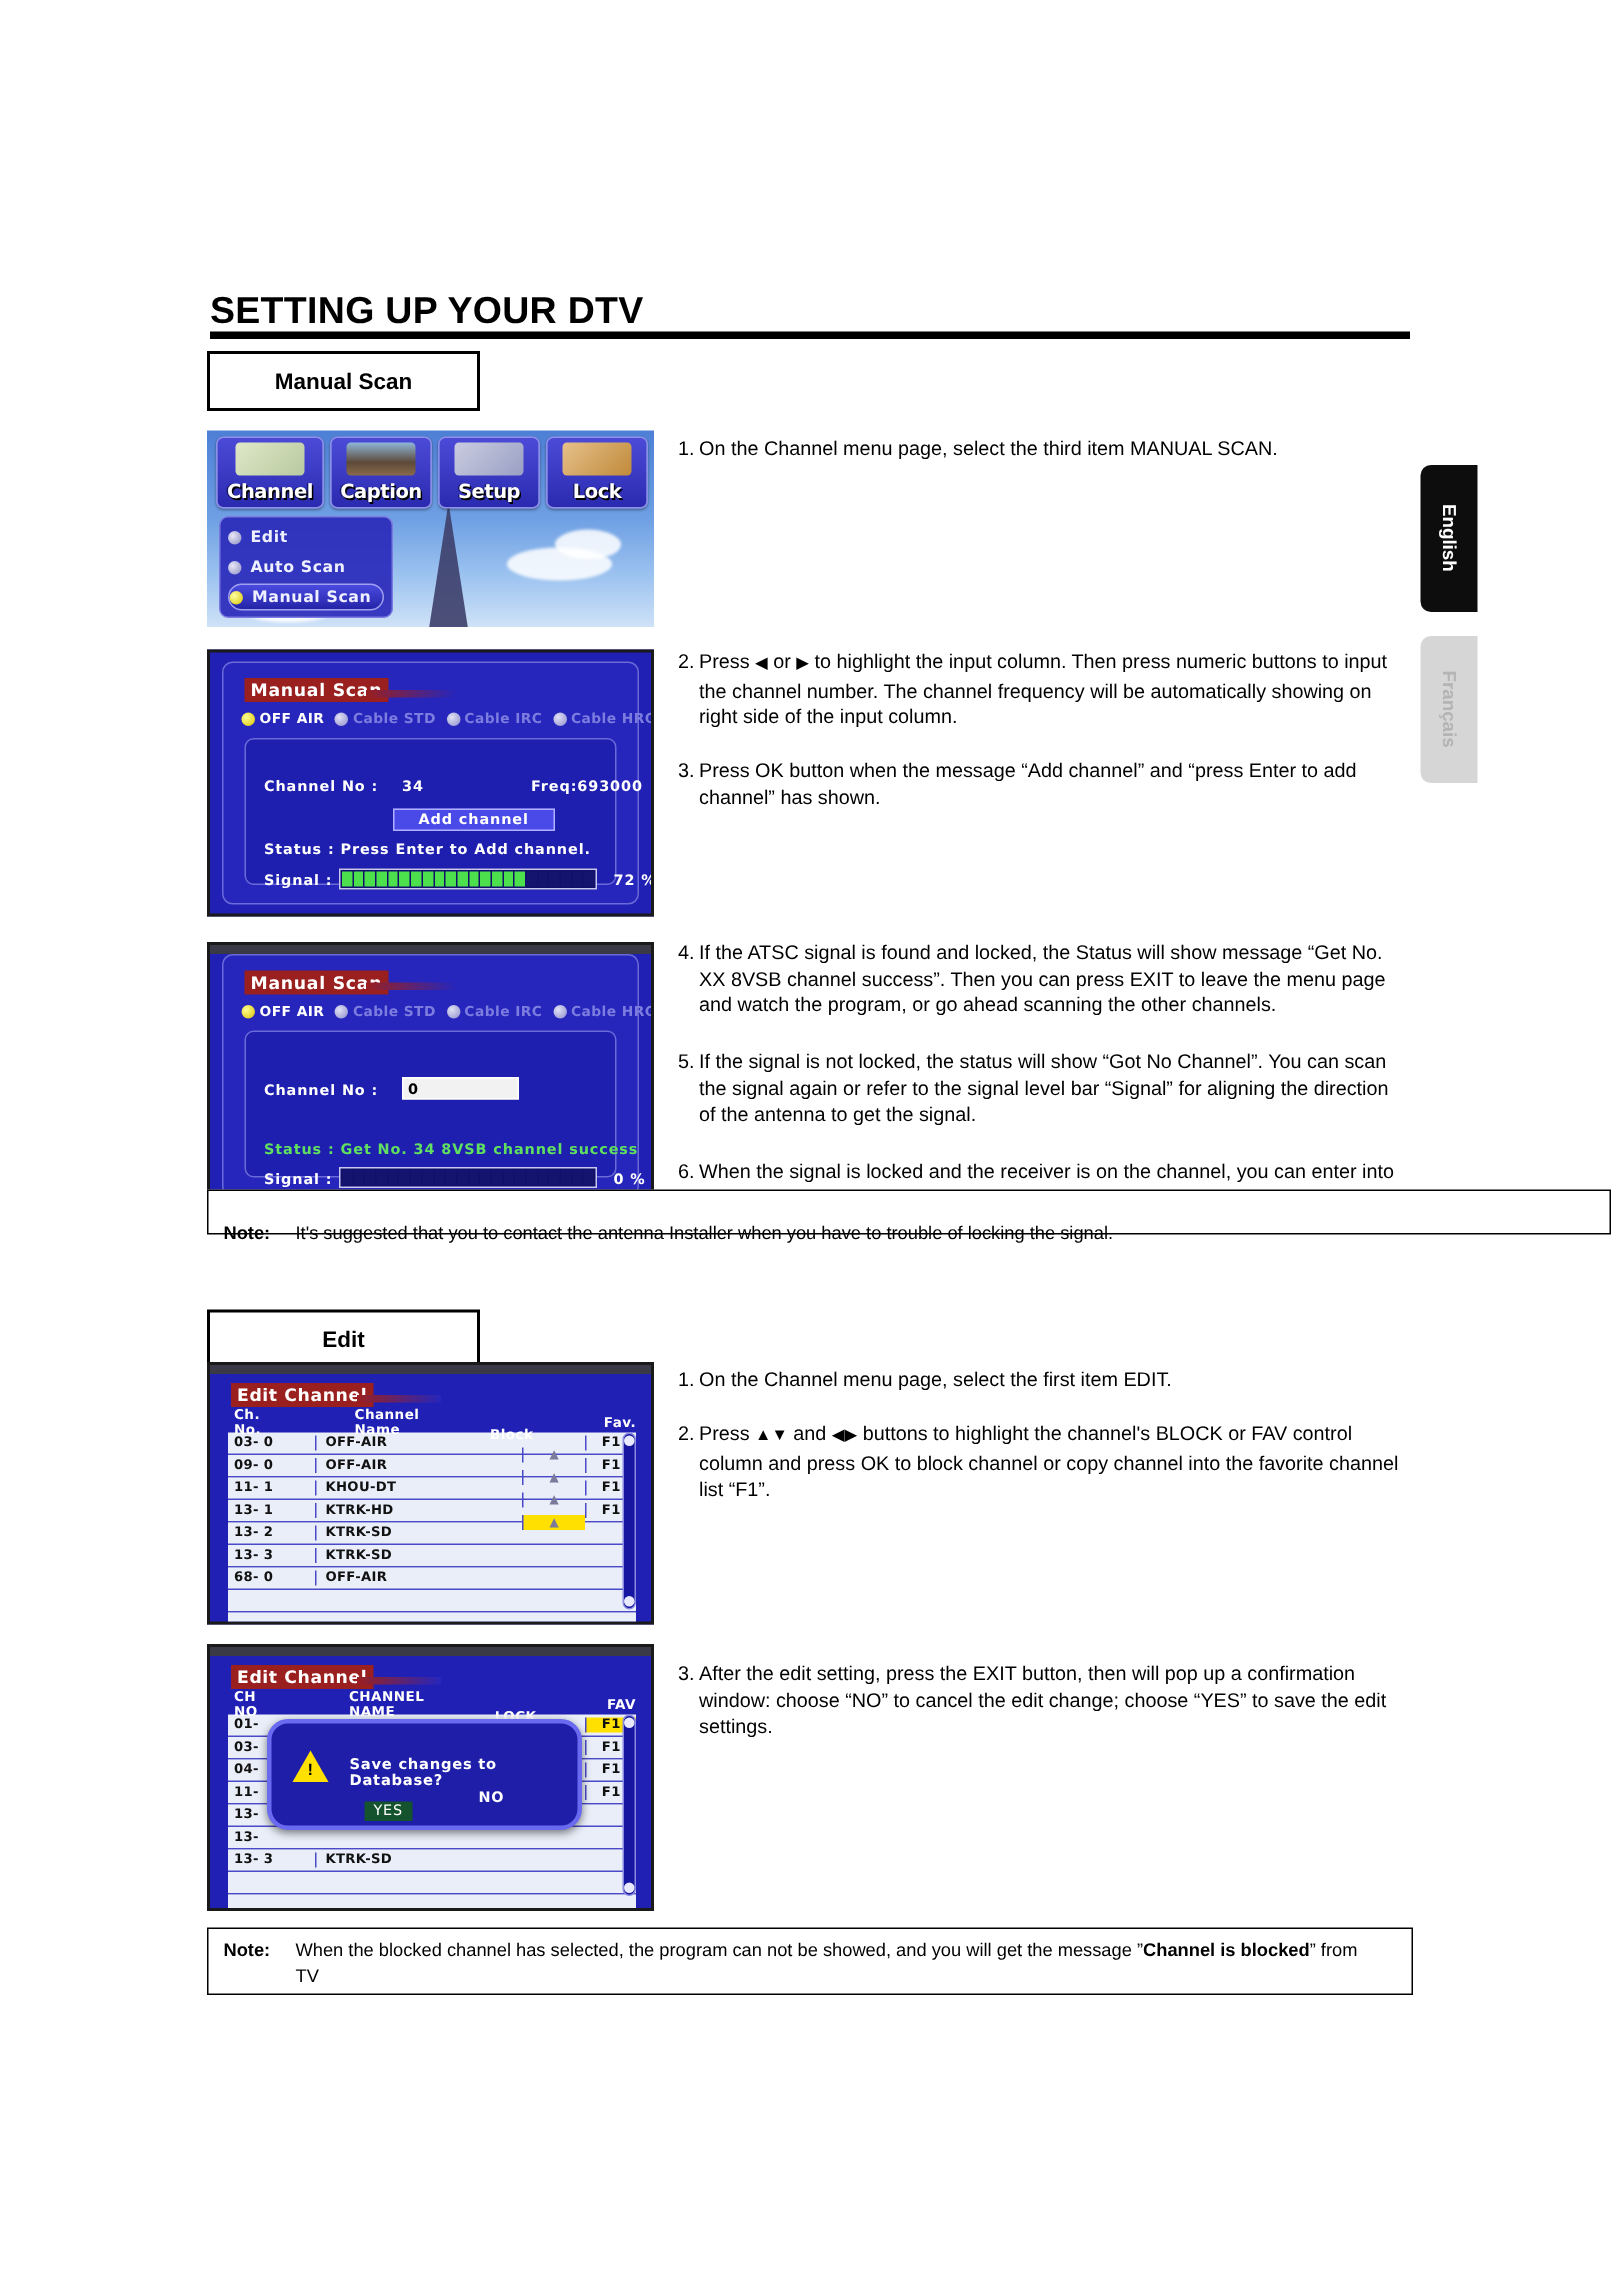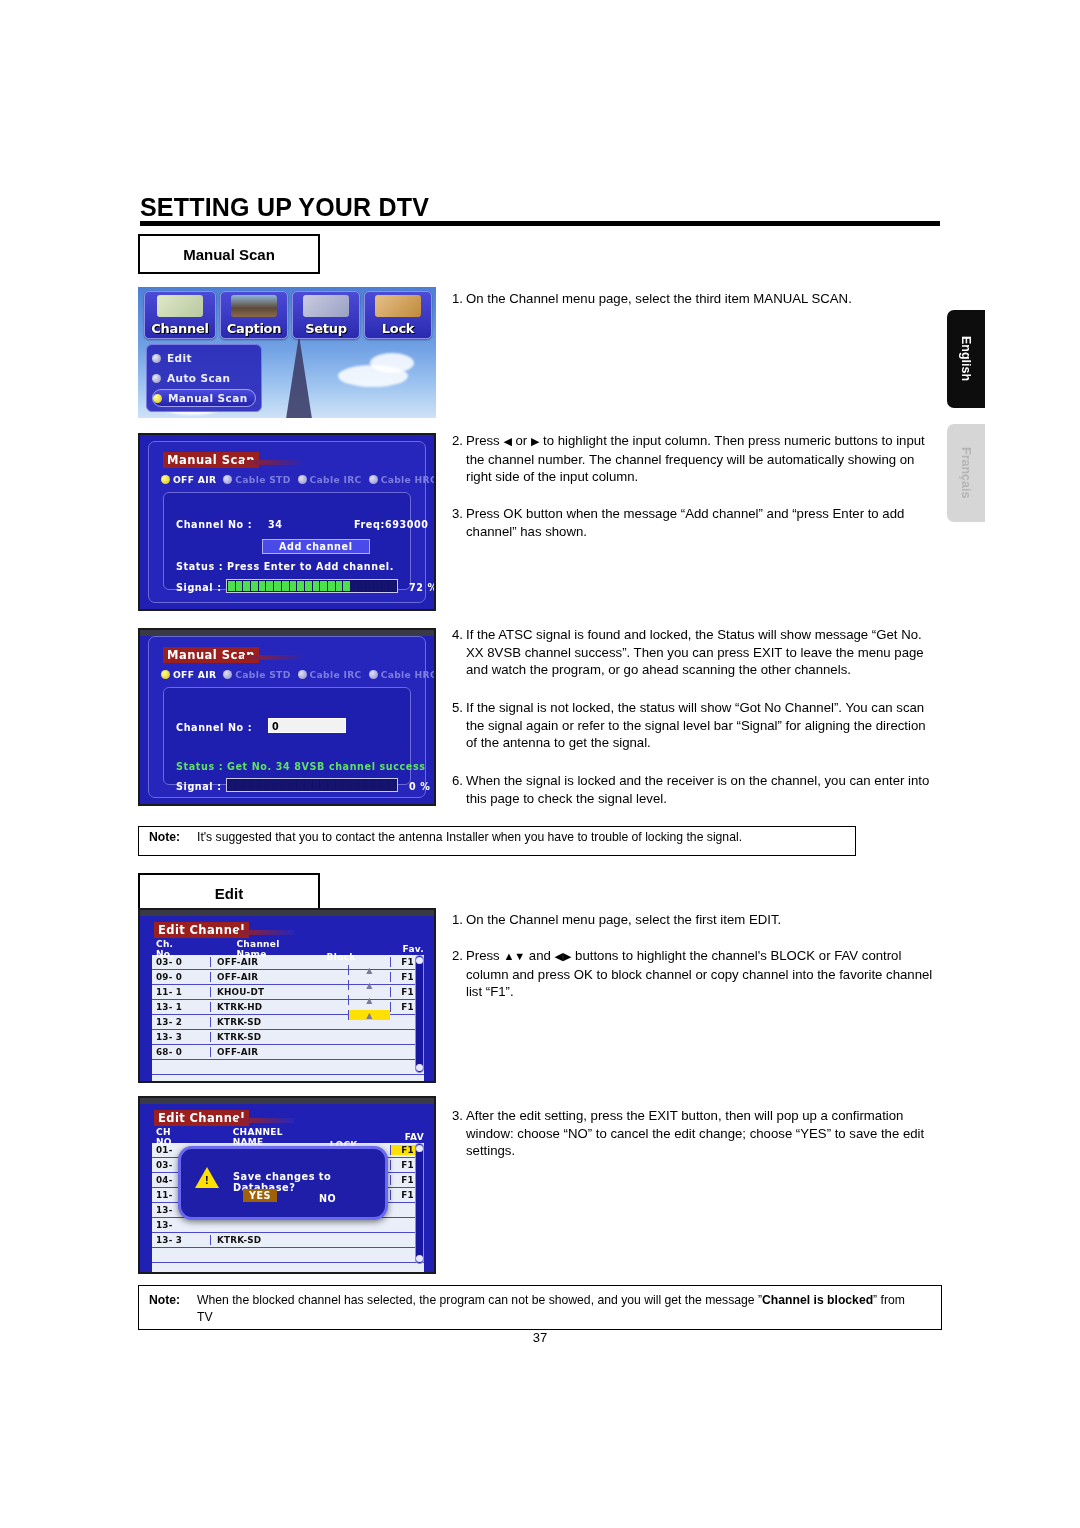--- a/index.html
+++ b/index.html
@@ -92,21 +92,21 @@
     font-weight: bold;
     display: inline-block;
     width: 48px;
     vertical-align: top;
   }
   .note .txt {
     display: inline-block;
     width: calc(100% - 56px);
     vertical-align: top;
   }
-  #note1 { top: 826px; width: 718px; height: 30px; padding-top: 2px; }
+  #note1 { top: 793px; width: 936px; height: 30px; padding-top: 20px; }
   #note2 { top: 1285px; width: 804px; height: 45px; }
   .b { font-weight: bold; }
 
   
   .page-no {
     position: absolute;
     left: 0;
     top: 1330px;
     width: 1080px;
     text-align: center;
@@ -483,25 +483,25 @@
     position: absolute;
     left: 52px; top: 22px;
     font-size: 9.8px;
     font-weight: bold;
     color: #ffffff;
     font-family: "DejaVu Sans", sans-serif;
     letter-spacing: 0.5px;
   }
   .dlg-yes {
     position: absolute;
-    left: 62px; top: 40px;
-    background: #a16207;
+    left: 62px; top: 52px;
+    background: #14532d;
     color: #ffffff;
     font-size: 9.6px;
-    font-weight: bold;
+    font-weight: normal;
     font-family: "DejaVu Sans", sans-serif;
     padding: 1px 6px;
     letter-spacing: 0.5px;
   }
   .dlg-no {
     position: absolute;
     left: 138px; top: 44px;
     color: #ffffff;
     font-size: 9.6px;
     font-weight: bold;
@@ -883,15 +883,14 @@
 
   <div class="instr" style="top:1107px;">
     <span class="num">3.</span>
     <span class="body">After the edit setting, press the EXIT button, then will pop up a confirmation window: choose “NO” to cancel the edit change; choose “YES” to save the edit settings.</span>
   </div>
 
   <div class="note" id="note2">
     <span class="lbl">Note:</span><span class="txt"><span>When the blocked channel has selected, the program can not be showed, and you will get the message ”</span><span class="b">Channel is blocked</span><span>” from TV</span></span>
   </div>
 
-  <div class="page-no">37</div>
 
 </div>
 
 </body></html>

